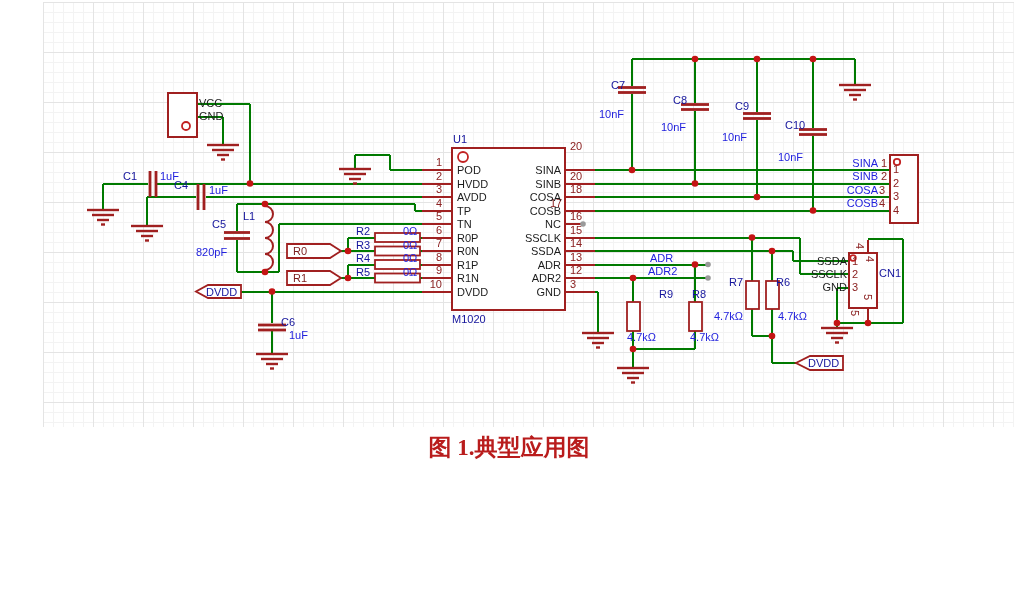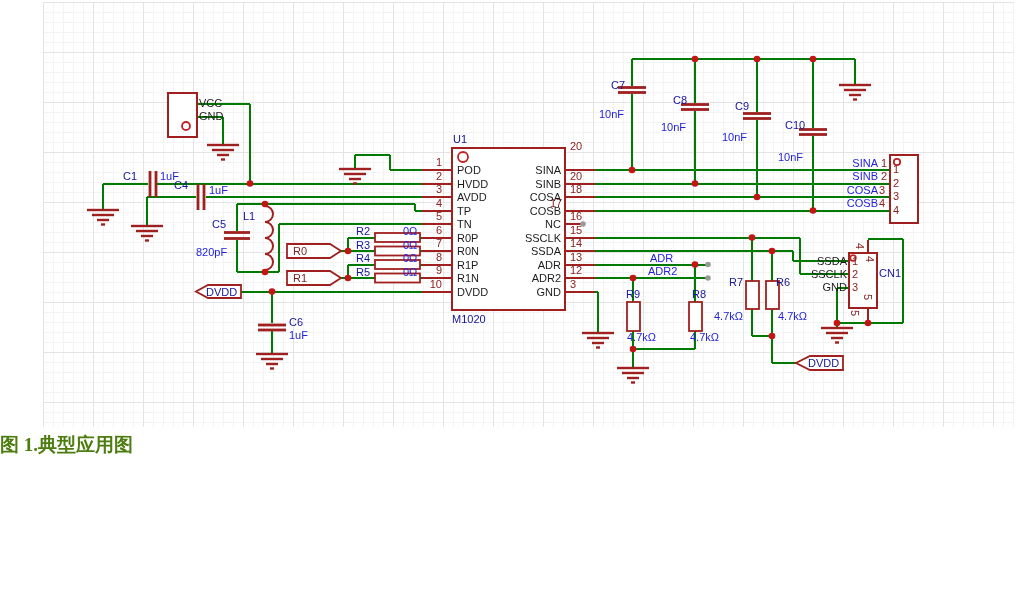--- a/index.html
+++ b/index.html
@@ -14,22 +14,22 @@
     background-size:50px 50px,50px 50px,10px 10px,10px 10px;}
   svg{position:absolute;left:0;top:0;}
   .t{position:absolute;font-size:11px;line-height:12px;white-space:nowrap;}
   .nv{color:#14149c;}            
   .bl{color:#2222dd;}            
   .bk{color:#1c1c1c;}            
   .mr{color:#8b2121;}            
   .pr{color:#7a1d1d;}            
   .ra{text-align:right;}
   .rot{transform:rotate(90deg);transform-origin:0 0;}
-  #caption{position:absolute;left:0;top:432px;width:1018px;text-align:left;
-    font-family:"Liberation Serif", serif;font-weight:bold;font-size:19px;color:#4d7c0f;}
+  #caption{position:absolute;left:0;top:432px;width:1018px;text-align:center;
+    font-family:"Liberation Serif", serif;font-weight:bold;font-size:23px;color:#b91c1c;}
 </style>
 </head>
 <body>
 
 <div id="stage">
   <div id="sheet-grid"></div>
 
   <svg width="1018" height="600" viewBox="0 0 1018 600">
     <defs>
       <g id="gnd" stroke="#a02020" stroke-width="2.4">
@@ -170,21 +170,21 @@
   <span class="t bk" style="left:199px;top:97px">VCC</span>
   <span class="t bk" style="left:199px;top:110px">GND</span>
 
   <span class="t nv" style="left:123px;top:170px">C1</span>
   <span class="t bl" style="left:160px;top:170px">1uF</span>
   <span class="t nv" style="left:174px;top:179px">C4</span>
   <span class="t bl" style="left:209px;top:184px">1uF</span>
   <span class="t nv" style="left:212px;top:218px">C5</span>
   <span class="t bl" style="left:196px;top:246px">820pF</span>
   <span class="t nv" style="left:243px;top:210px">L1</span>
-  <span class="t nv" style="left:289px;top:316px">C6</span>
+  <span class="t nv" style="left:281px;top:316px">C6</span>
   <span class="t bl" style="left:289px;top:329px">1uF</span>
 
   <span class="t pr" style="left:293px;top:245px">R0</span>
   <span class="t pr" style="left:293px;top:272px">R1</span>
   <span class="t nv" style="left:206px;top:286px">DVDD</span>
   <span class="t nv" style="left:808px;top:357px">DVDD</span>
 
   <span class="t nv" style="left:356px;top:225px">R2</span>
   <span class="t bl" style="left:403px;top:225px">0Ω</span>
   <span class="t nv" style="left:356px;top:239px">R3</span>
@@ -265,21 +265,21 @@
 
   <span class="t bl" style="left:650px;top:252px">ADR</span>
   <span class="t bl" style="left:648px;top:265px">ADR2</span>
 
   <span class="t nv" style="left:776px;top:276px">R6</span>
   <span class="t bl" style="left:778px;top:310px">4.7kΩ</span>
   <span class="t nv" style="left:729px;top:276px">R7</span>
   <span class="t bl" style="left:714px;top:310px">4.7kΩ</span>
   <span class="t nv" style="left:692px;top:288px">R8</span>
   <span class="t bl" style="left:690px;top:331px">4.7kΩ</span>
-  <span class="t nv" style="left:626px;top:288px">R9</span>
+  <span class="t nv" style="left:659px;top:288px">R9</span>
   <span class="t bl" style="left:627px;top:331px">4.7kΩ</span>
 
   <span class="t nv" style="left:879px;top:267px">CN1</span>
   <span class="t bk ra" style="left:799px;top:255px;width:48px">SSDA</span>
   <span class="t bk ra" style="left:799px;top:268px;width:48px">SSCLK</span>
   <span class="t bk ra" style="left:799px;top:281px;width:48px">GND</span>
   <span class="t mr" style="left:852px;top:255px">1</span>
   <span class="t mr" style="left:852px;top:268px">2</span>
   <span class="t mr" style="left:852px;top:281px">3</span>
   <span class="t mr rot" style="left:866px;top:243px">4</span>

